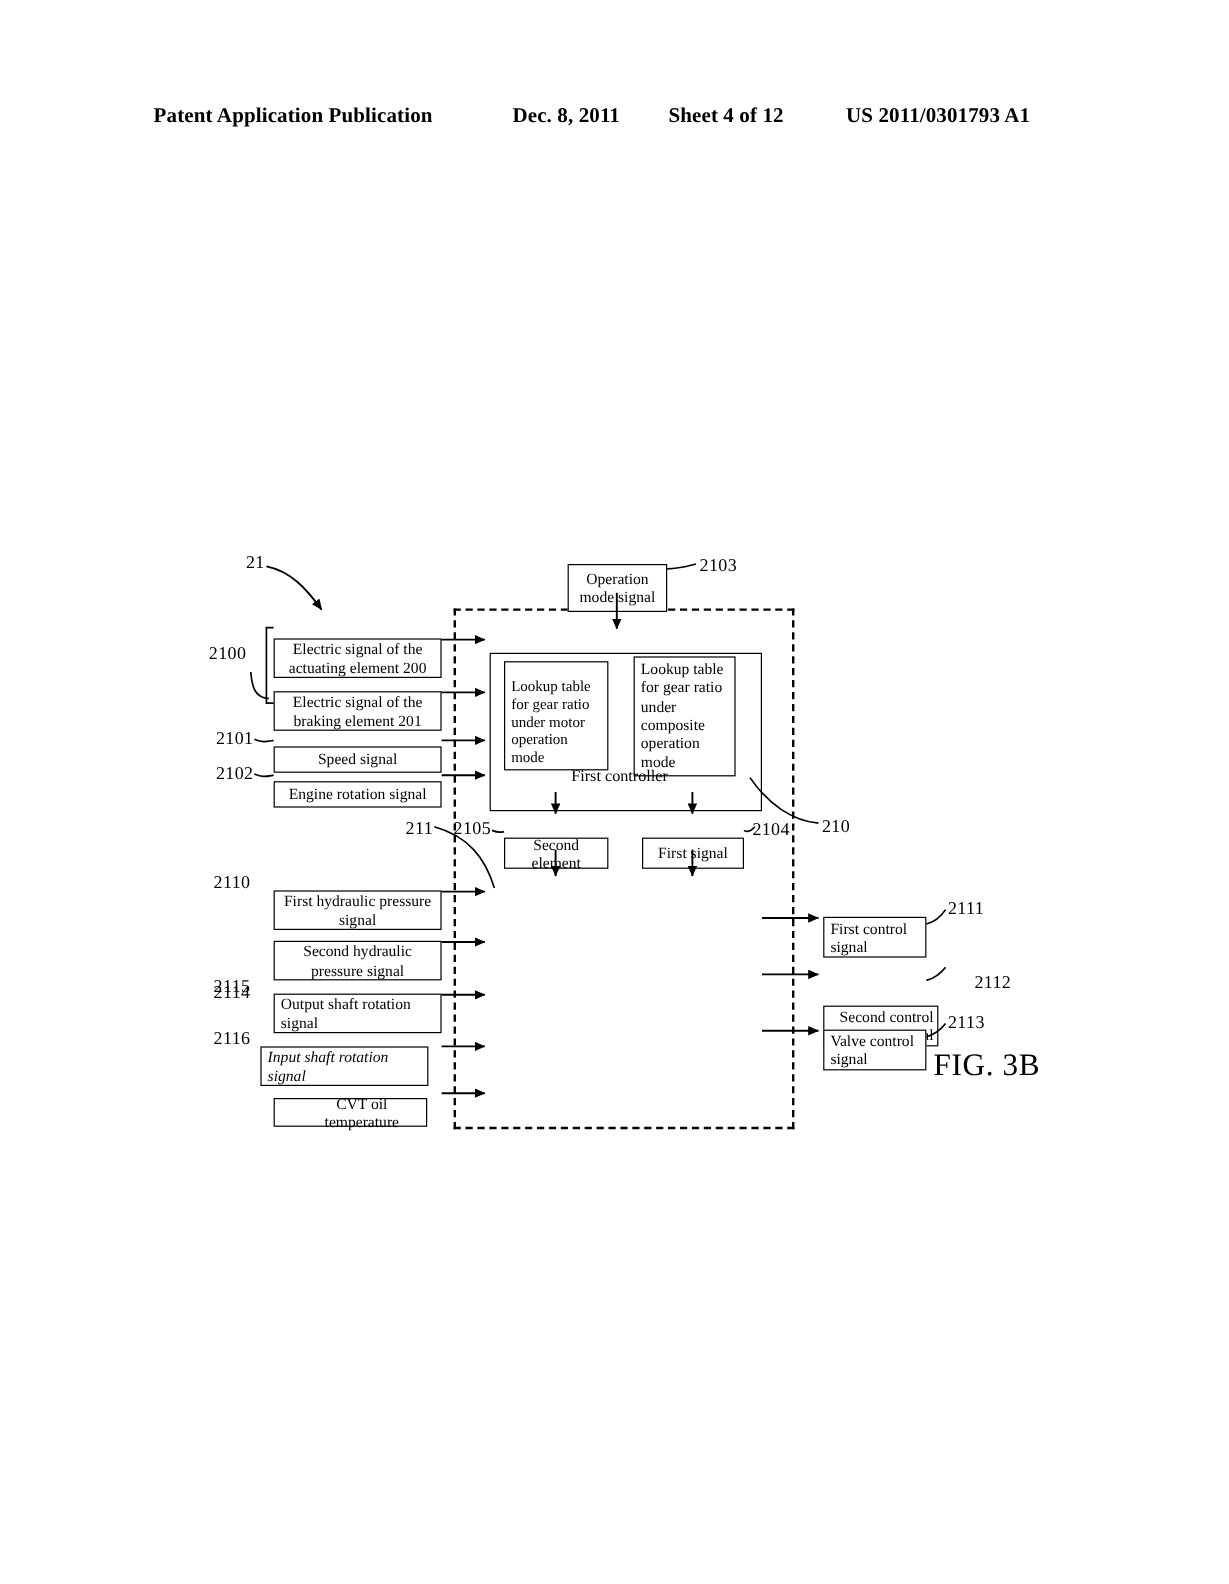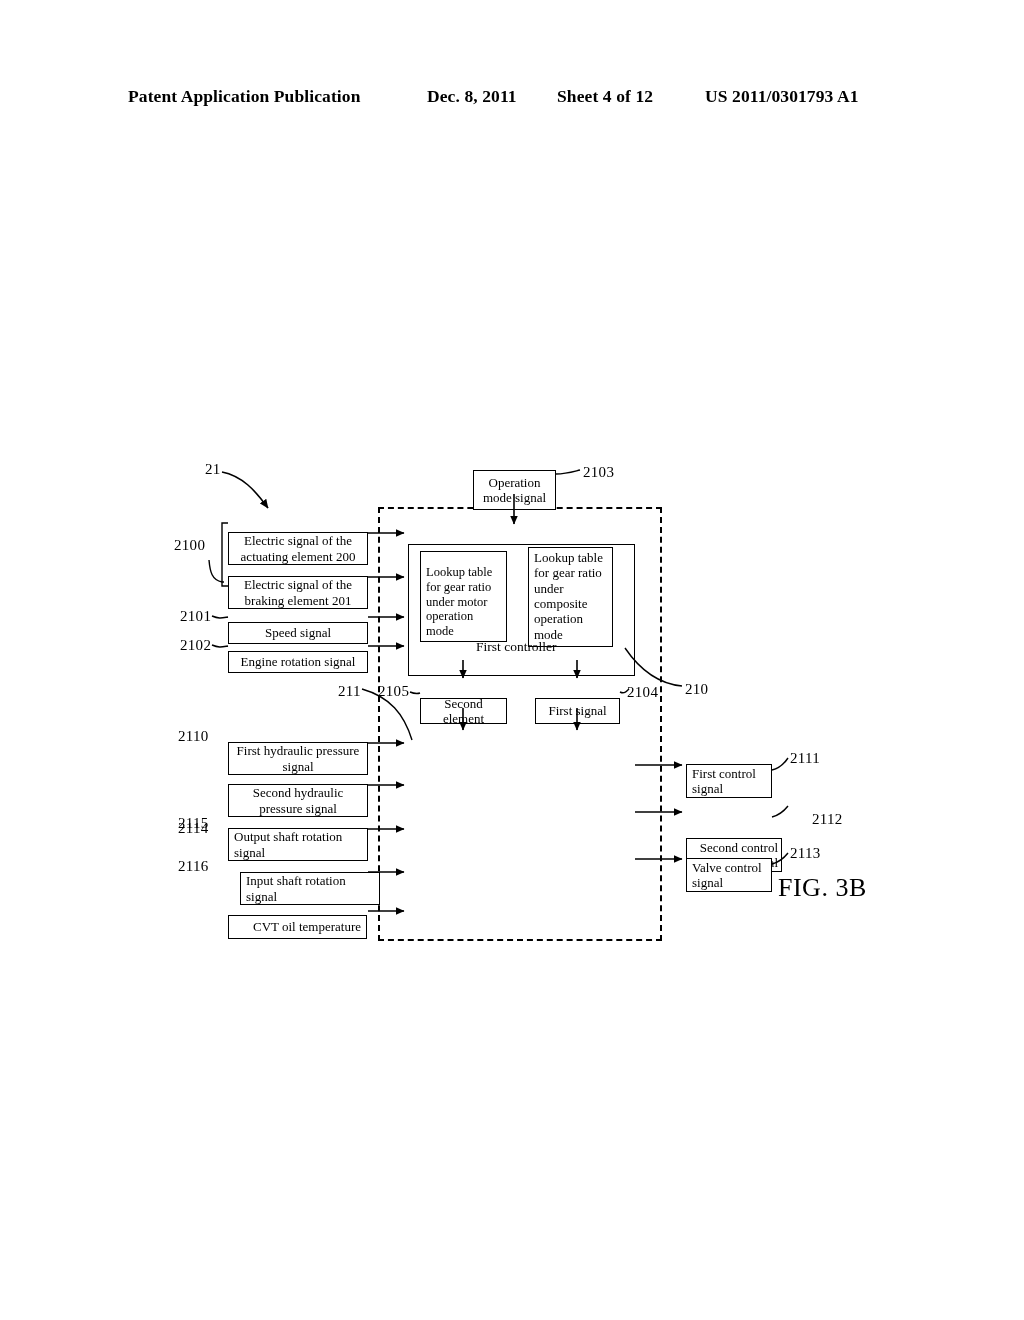--- a/index.html
+++ b/index.html
@@ -120,24 +120,24 @@
 
   <div class="box" style="left:228px; top:726px; width:140px; height:33px;">
     <span>First hydraulic pressure signal</span>
   </div>
   <div class="box" style="left:228px; top:768px; width:140px; height:33px;">
     <span>Second hydraulic pressure signal</span>
   </div>
   <div class="box left-align" style="left:228px; top:812px; width:140px; height:33px;">
     <span>Output shaft rotation signal</span>
   </div>
-  <div class="box left-align" style="left:240px; top:856px; width:140px; height:33px;">
+  <div class="box left-align" style="left:217px; top:856px; width:140px; height:33px;font-style:italic;">
     <span>Input shaft rotation signal</span>
   </div>
-  <div class="box" style="left:228px; top:899px; width:139px; height:24px;padding-left:22px;">
+  <div class="box" style="left:228px; top:899px; width:128px; height:24px;padding-left:22px;">
     <span>CVT oil temperature</span>
   </div>
 
   <div class="ref" style="left:178px; top:728px;">2110</div>
   <div class="ref" style="left:178px; top:820px;">2114</div>
   <div class="ref" style="left:178px; top:815px;">2115</div>
   <div class="ref" style="left:178px; top:858px;">2116</div>
 
   <div class="box left-align" style="left:686px; top:748px; width:86px; height:34px;">
     <span>First control signal</span>

